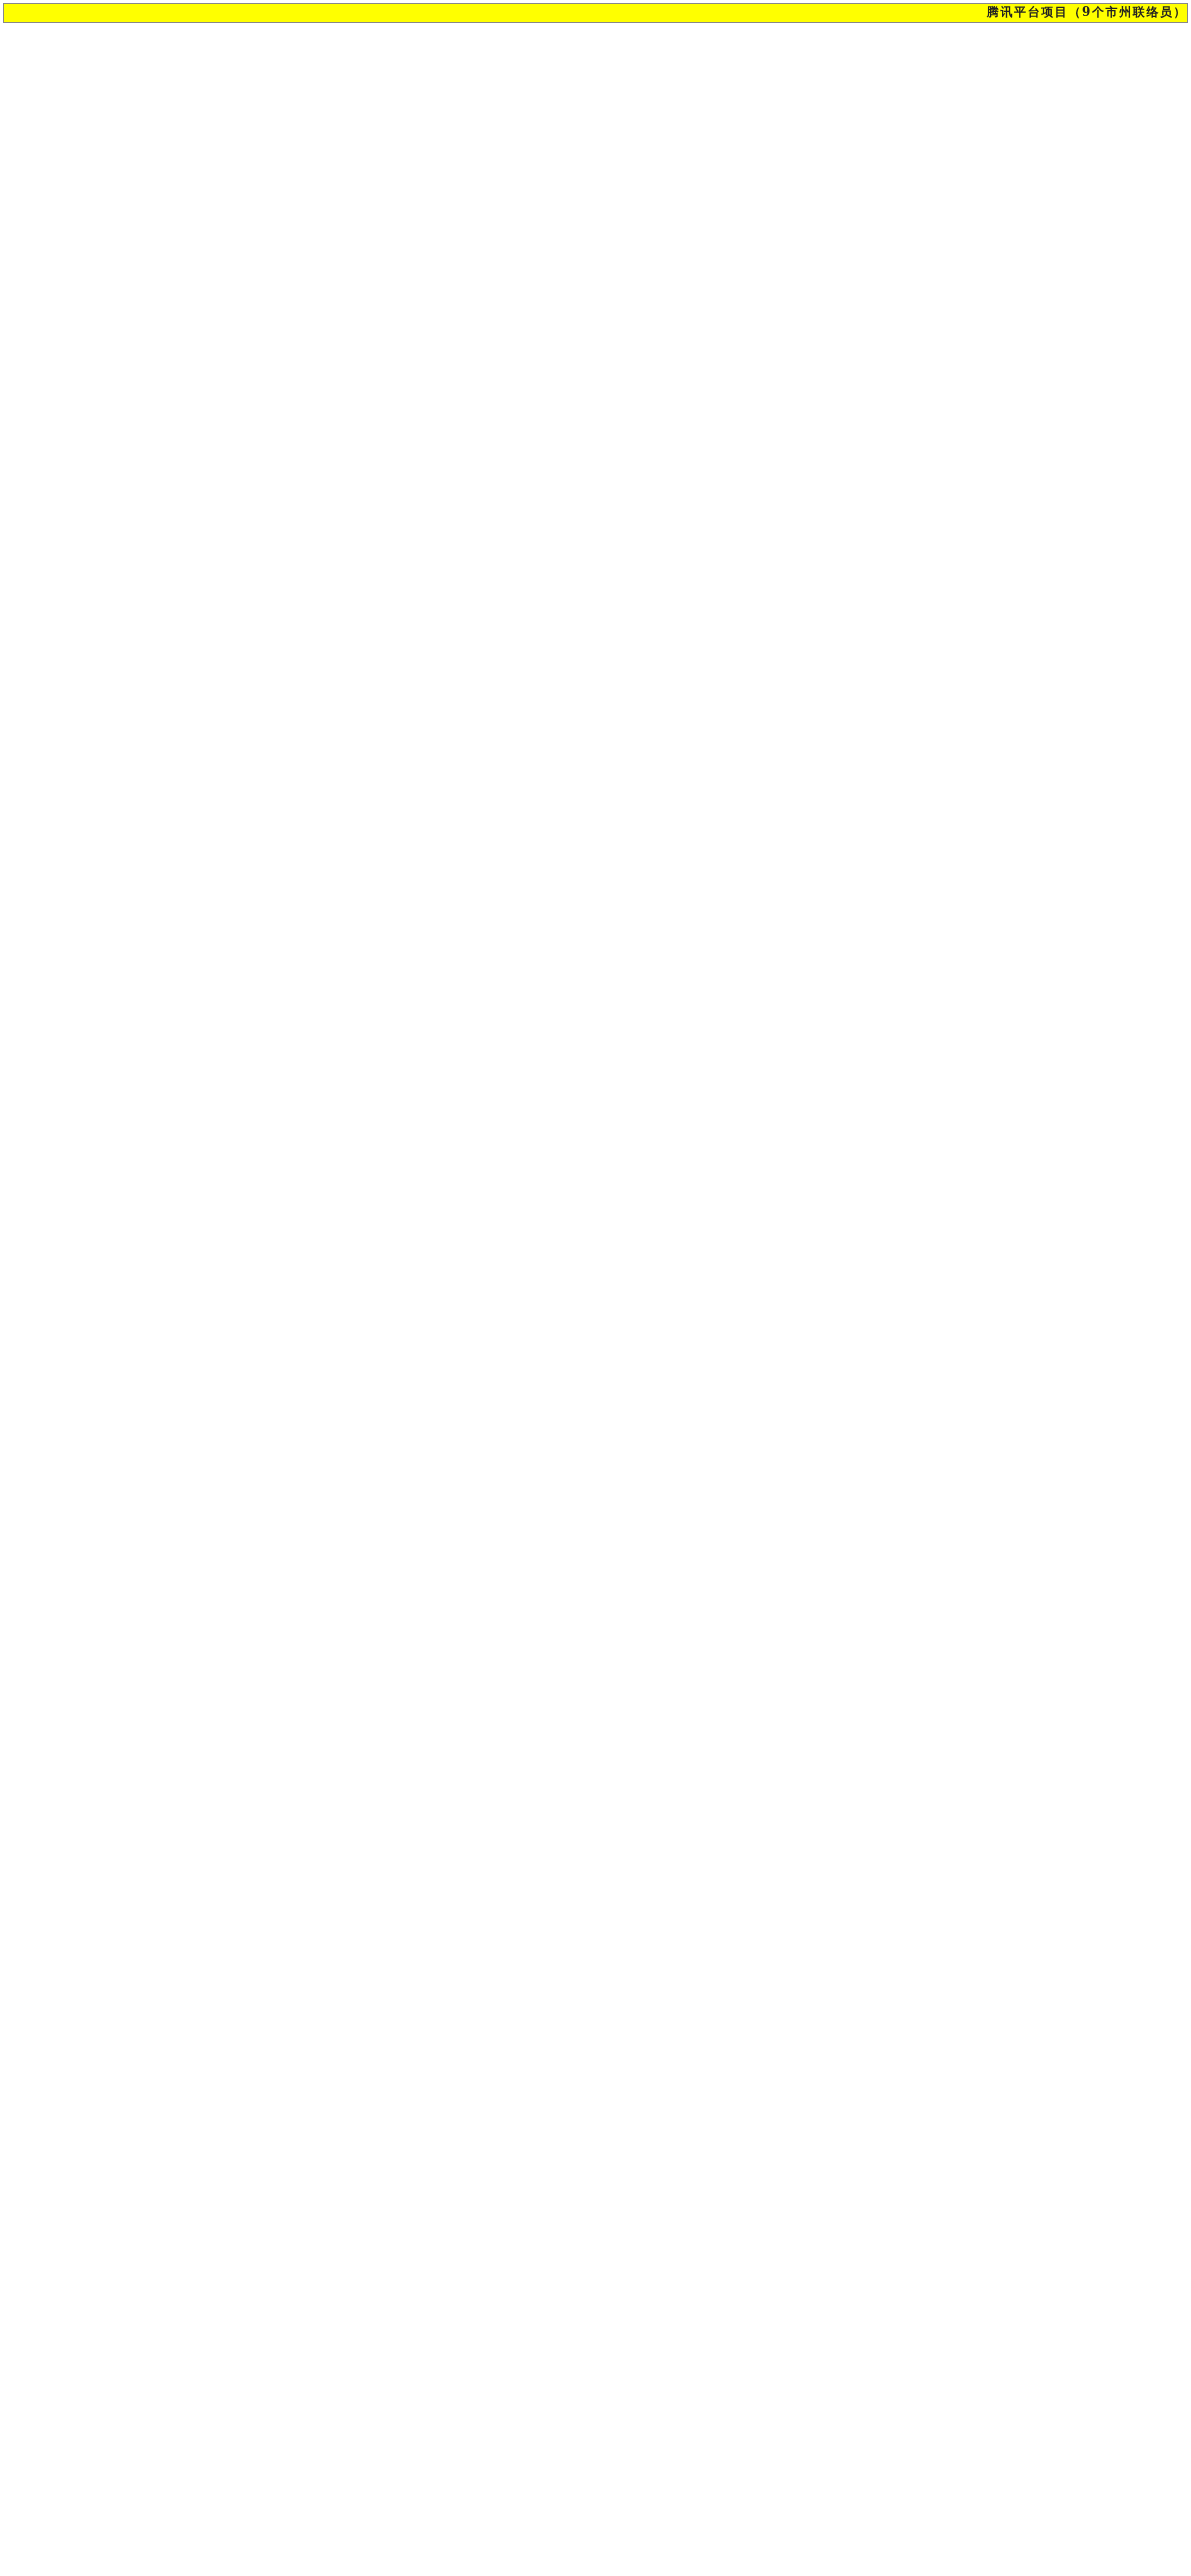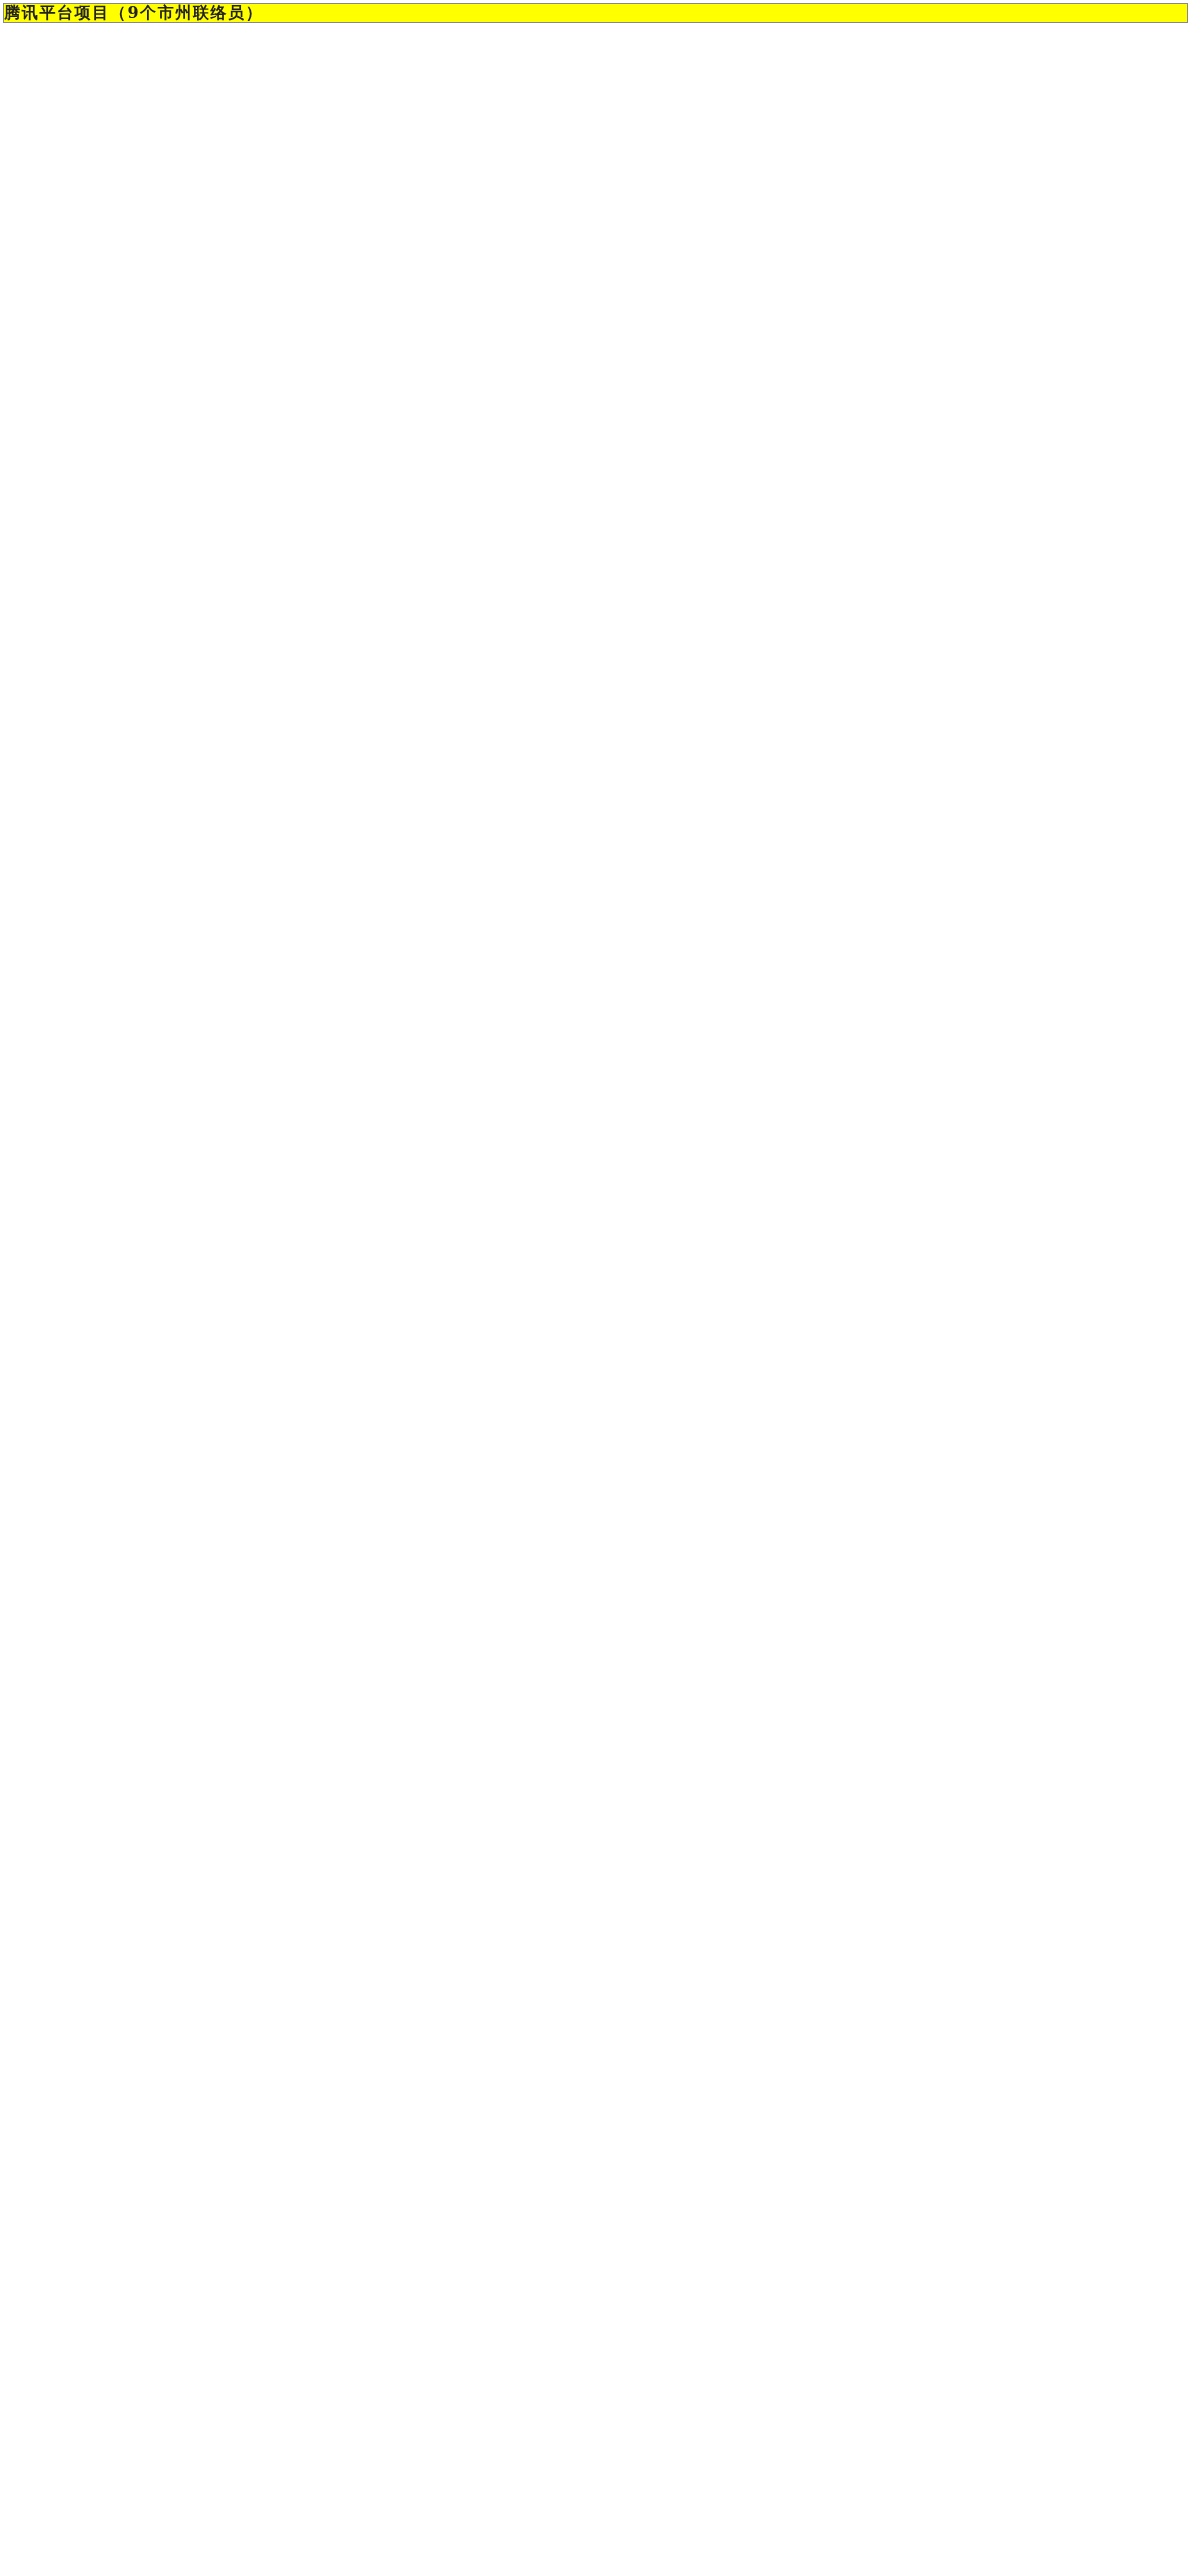--- a/index.html
+++ b/index.html
@@ -1,20 +1,20 @@
 <!DOCTYPE html>
 <html style="font-size:12.7px"><head>
 <meta charset="utf-8">
 <style>
   html, body { margin:0; padding:0; background:#ffffff; }
   body { width:1191px; height:2576px; overflow:hidden; position:relative;
          font-family:"DejaVu Serif","Liberation Serif",serif; color:#2a2a2a; }
   #sheet { position:absolute; left:3.2px; top:3.2px; width:1185px; }
   .title-bar { height:17.5px; background:#ffff00; border:0.8px solid #888;
-               text-align:left; font-weight:bold; font-size:16px; line-height:17.5px;
+               text-align:right; font-weight:bold; font-size:12px; line-height:17.5px;
                letter-spacing:1.6px; color:#222; }
   table { border-collapse:collapse; table-layout:fixed; width:1185px; }
 </style>
 </head>
 <body>
 
 <div id="sheet">
   <div class="title-bar">腾讯平台项目（9个市州联络员）</div>
   <table id="tbl">
     <colgroup>

